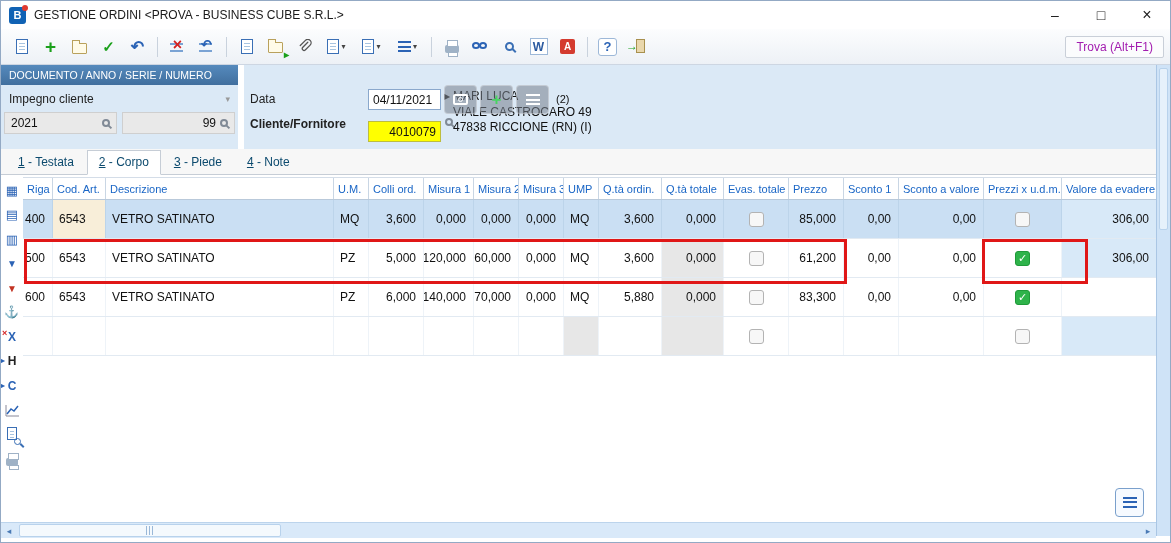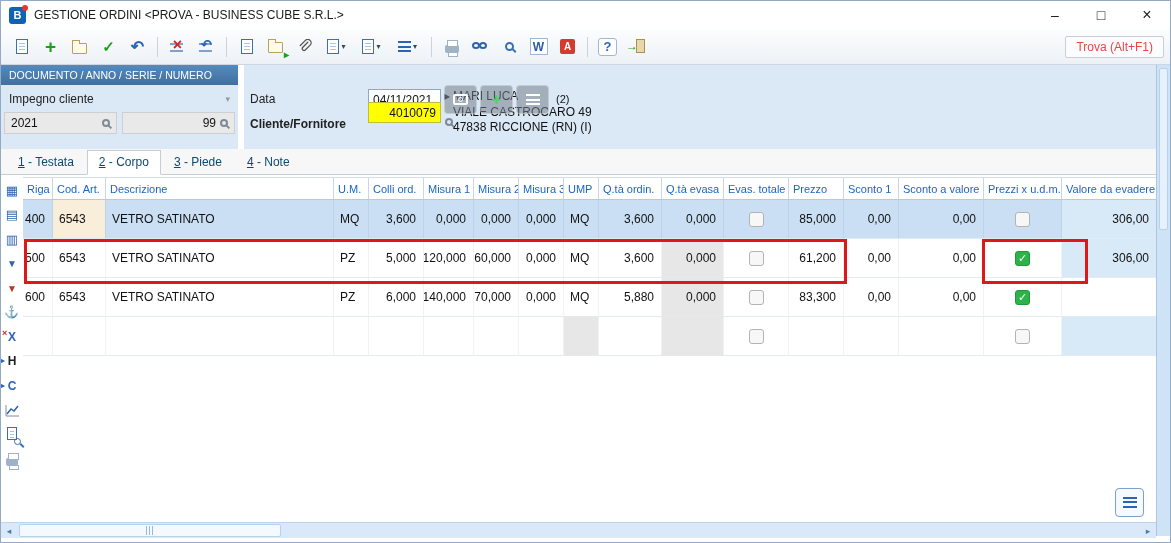--- a/index.html
+++ b/index.html
@@ -44,21 +44,21 @@
   .mag{width:9px;height:9px;border:2px solid #3a6fb5;border-radius:50%;position:relative;display:inline-block;box-sizing:border-box;}
   .mag::after{content:"";position:absolute;width:2px;height:5px;background:#3a6fb5;right:-3px;bottom:-4px;transform:rotate(-45deg);}
   .mag.gray{border-color:#808a96;width:8px;height:8px;}
   .mag.gray::after{background:#808a96;height:4px;}
   .wbox{color:#2b5aa0;font-weight:bold;font-size:12px;border:1px solid #9db8d8;background:#fff;width:16px;height:15px;display:flex;align-items:center;justify-content:center;}
   .pdfbox{background:#d43b2f;color:#fff;font-weight:bold;font-size:10px;width:15px;height:15px;display:flex;align-items:center;justify-content:center;border-radius:2px;}
   .helpq{color:#2b63b5;font-weight:bold;font-size:13px;border:1px solid #9db8d8;border-radius:3px;width:17px;height:16px;display:flex;align-items:center;justify-content:center;background:#fff;}
   .exitw{position:relative;width:19px;height:15px;display:inline-block;}
   .exitw .door{position:absolute;right:1px;top:0;width:9px;height:14px;background:#e9d7ac;border:1px solid #a8904e;box-sizing:border-box;}
   .exitw::after{content:"→";position:absolute;left:-1px;top:0;color:#1ba01b;font-weight:bold;font-size:12px;}
-  .find-box{margin-left:auto;border:1px solid #c9cfd8;background:#fbfcfd;border-radius:2px;padding:3px 10px;color:#ef4444;font-size:12px;}
+  .find-box{margin-left:auto;border:1px solid #c9cfd8;background:#fbfcfd;border-radius:2px;padding:3px 10px;color:#a21caf;font-size:12px;}
 
   
   .hdr{position:absolute;left:0;top:64px;width:1157px;height:65px;background:#dbe9f6;}
   .hdr-left{position:absolute;left:0;top:0;width:237px;height:84px;background:#dbe9f6;}
   .hdr-gap{position:absolute;left:237px;top:0;width:6px;height:84px;background:#fff;}
   .hdr-right{position:absolute;left:243px;top:0;right:0;height:84px;background:#dbe9f6;}
   .blue-cap{height:20px;background:linear-gradient(#558abd,#416f9e);color:#fff;font-size:10.5px;display:flex;align-items:center;padding-left:8px;}
   .doc-type-row{height:27px;display:flex;align-items:center;padding:0 8px;justify-content:space-between;color:#333;}
   .fields-row{display:flex;gap:5px;padding:0 3px;}
   .gfld{background:#e9e9e9;border:1px solid #cfcfcf;height:22px;flex:1;display:flex;align-items:center;padding:0 6px;box-sizing:border-box;gap:4px;}
@@ -236,21 +236,21 @@
         </div>
       </div>
     </div>
     <div class="hdr-gap"></div>
     <div class="hdr-right">
       <span class="lbl abs" style="left:6px;top:27px;">Data</span>
       <div class="fld abs" style="left:124px;top:24px;width:73px;">04/11/2021</div>
       <span class="abs" style="left:200px;top:27px;font-size:8px;color:#222;">▶</span>
 
       <span class="lbl b abs" style="left:6px;top:52px;">Cliente/Fornitore</span>
-      <div class="fld yellow abs" style="left:124px;top:37px;width:73px;">4010079</div>
+      <div class="fld yellow abs" style="left:124px;top:56px;width:73px;">4010079</div>
       <span class="mag gray abs" style="left:201px;top:53px;"></span>
 
       <div class="addr abs" style="left:209px;top:24px;z-index:1;">MARI LUCA</div>
       <div class="addr abs" style="left:209px;top:40px;z-index:1;">VIALE CASTROCARO 49</div>
       <div class="addr abs" style="left:209px;top:55px;z-index:1;">47838 RICCIONE (RN)  (I)</div>
 
       <div class="abs" style="left:200px;top:20px;z-index:2;display:flex;gap:3px;">
         <div class="ovl-btn">
             <span class="cam"></span>
           </div>
@@ -307,21 +307,21 @@
     <div class="hc">Riga</div>
     <div class="hc">Cod. Art.</div>
     <div class="hc">Descrizione</div>
     <div class="hc">U.M.</div>
     <div class="hc">Colli ord.</div>
     <div class="hc">Misura 1</div>
     <div class="hc">Misura 2</div>
     <div class="hc">Misura 3</div>
     <div class="hc">UMP</div>
     <div class="hc">Q.tà ordin.</div>
-    <div class="hc">Q.tà evasa</div>
+    <div class="hc">Q.tà totale</div>
     <div class="hc">Evas. totale</div>
     <div class="hc">Prezzo</div>
     <div class="hc">Sconto 1</div>
     <div class="hc">Sconto a valore</div>
     <div class="hc">Prezzi x u.d.m.</div>
     <div class="hc">Valore da evadere</div>
   </div>
 
   <div class="gbody">
 

